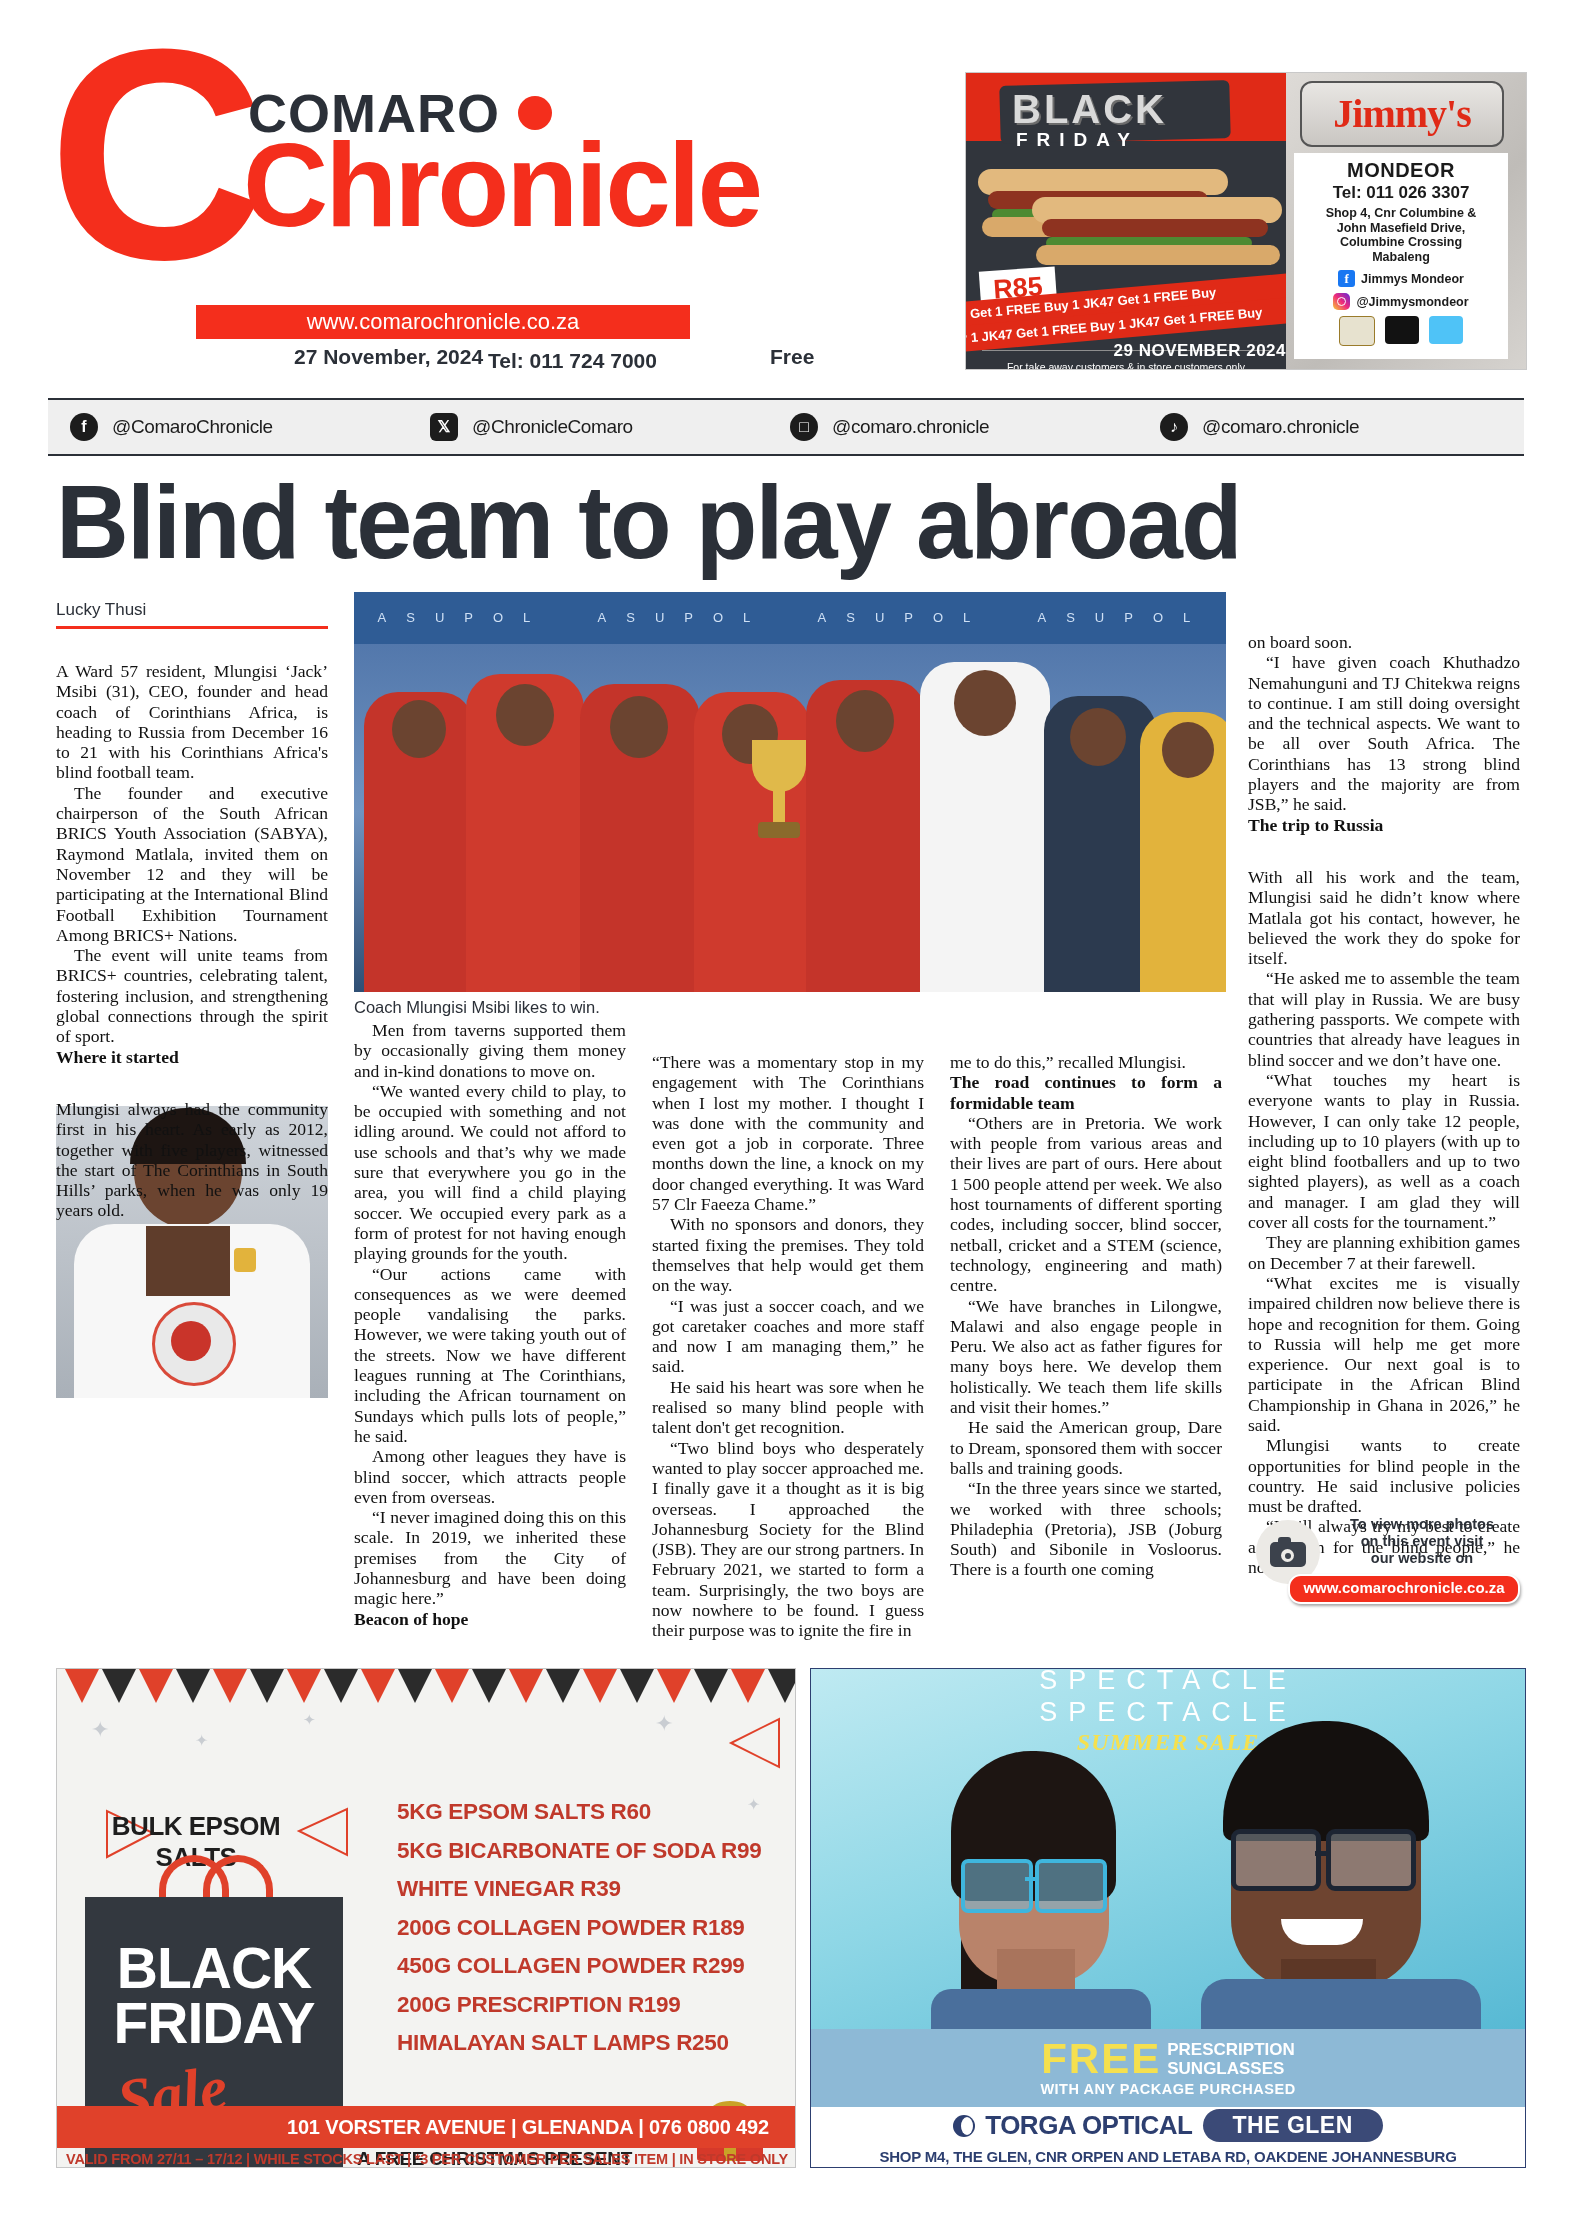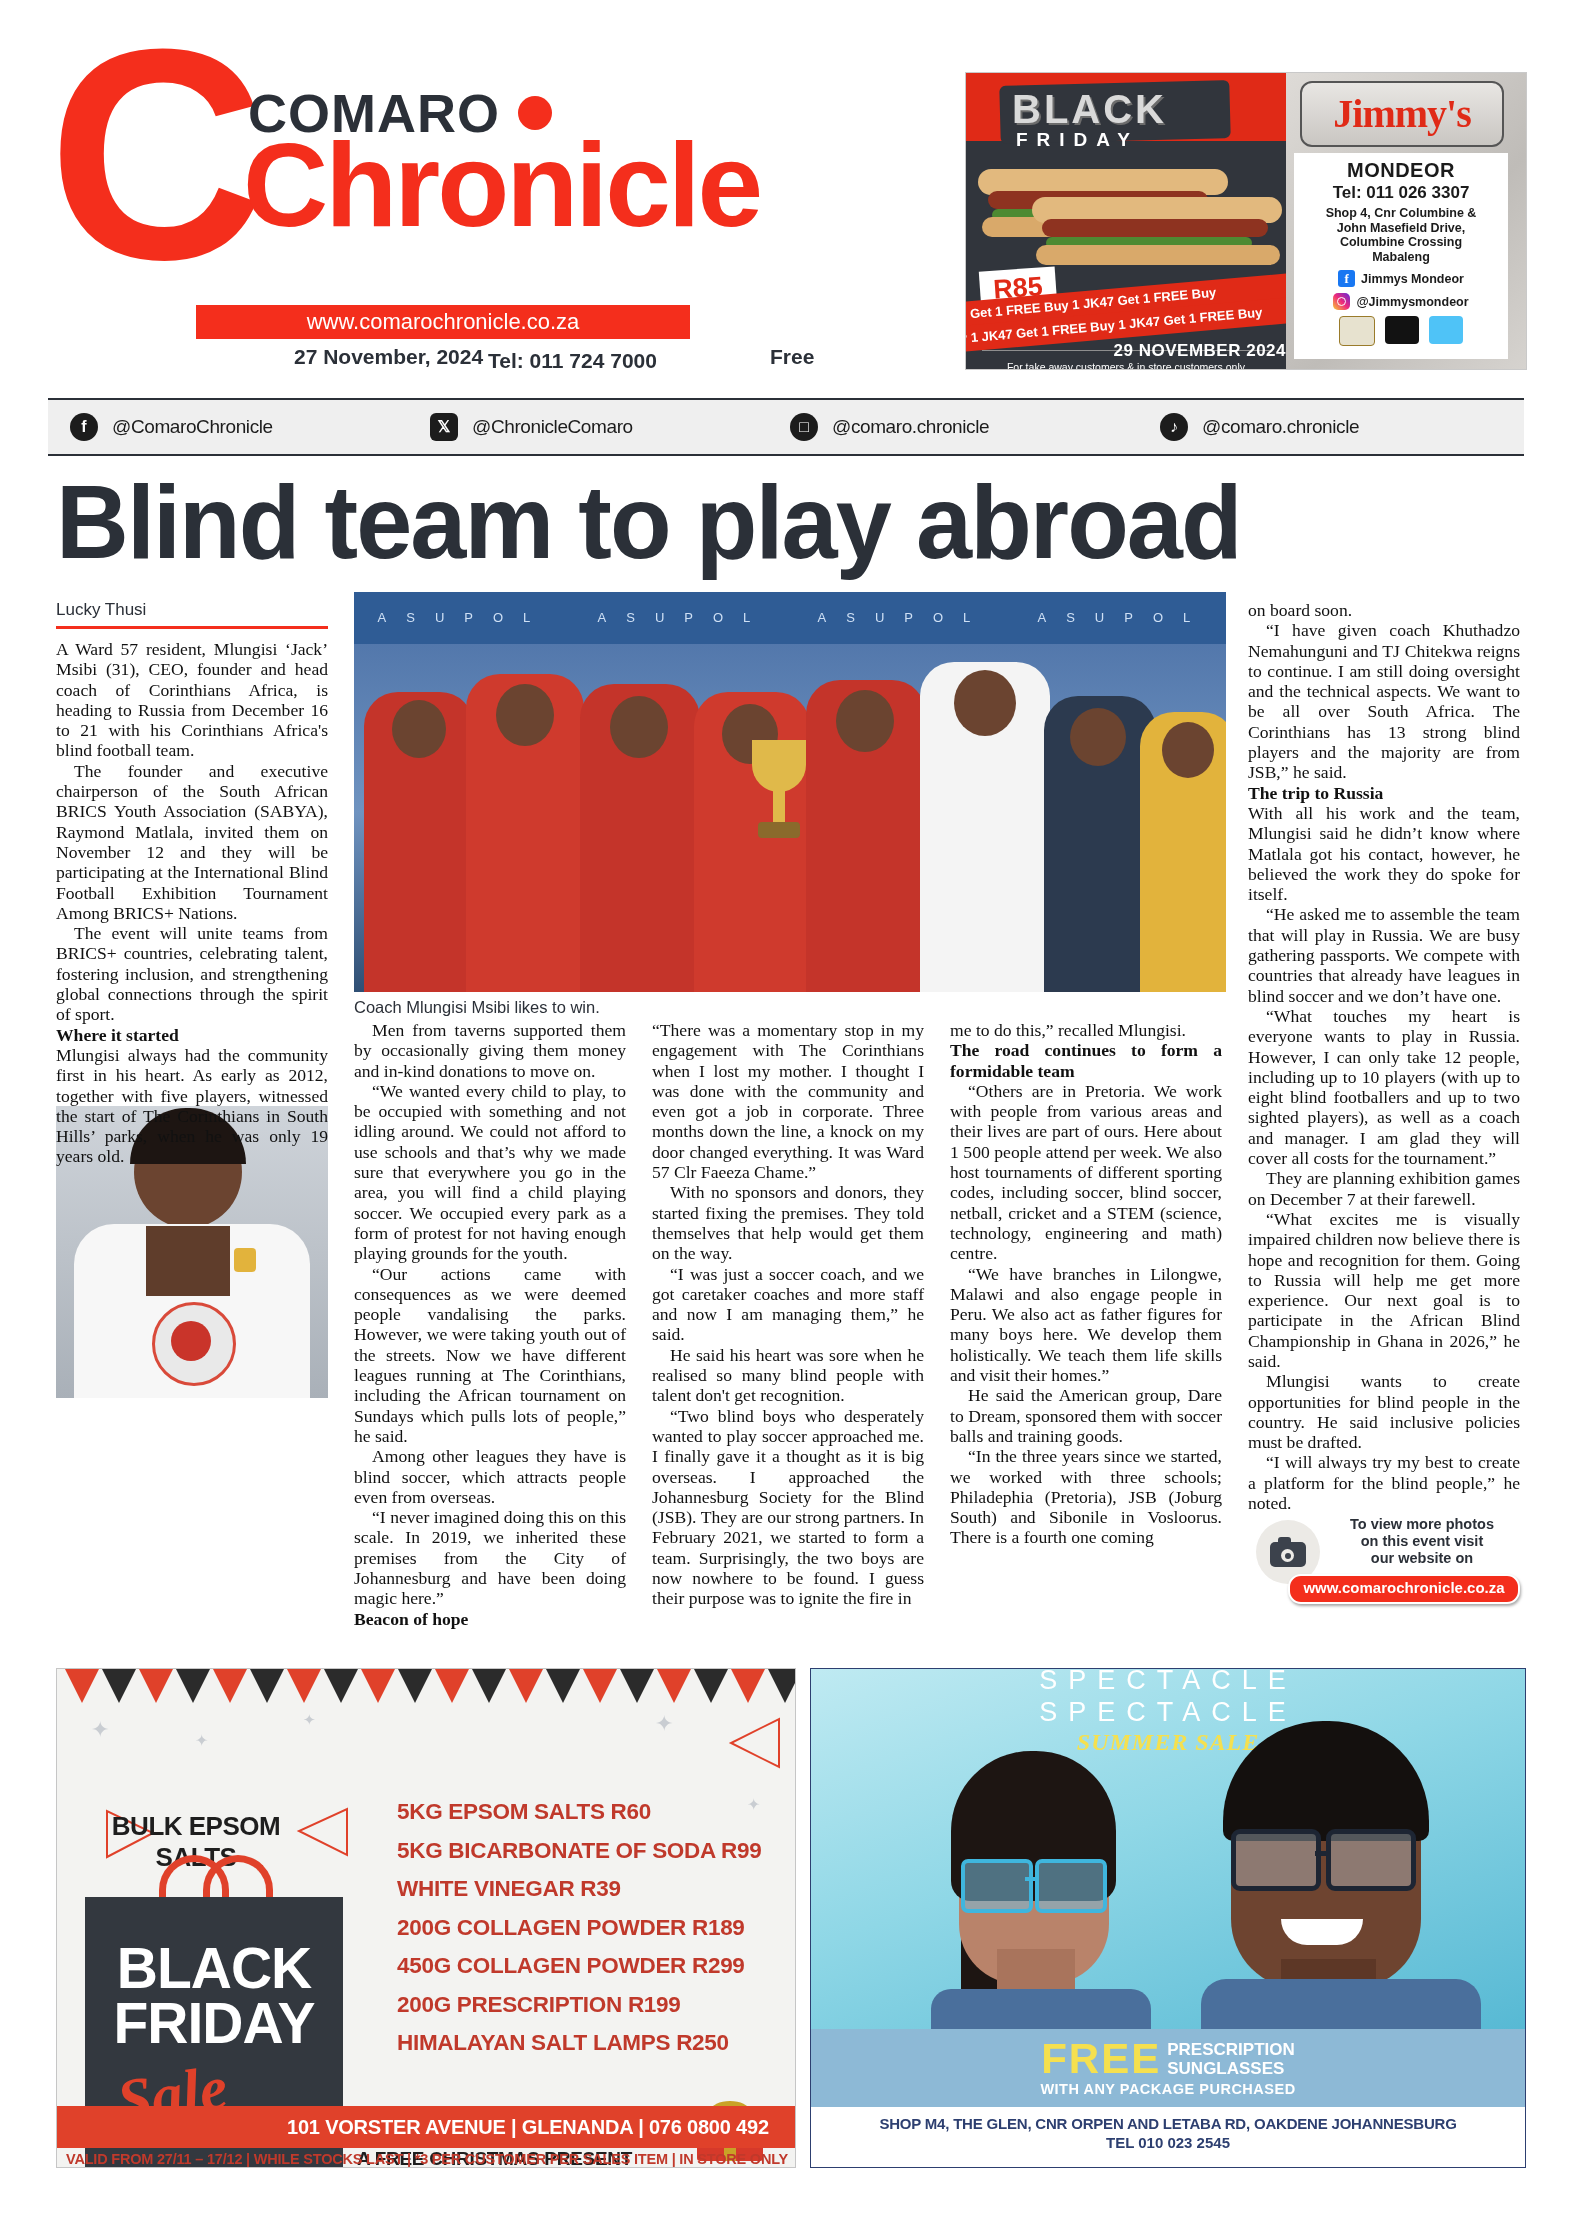--- a/index.html
+++ b/index.html
@@ -70,21 +70,21 @@
   .headline{position:absolute;left:56px;top:470px;width:1470px;font-size:104px;line-height:104px;font-weight:bold;color:#2b3038;letter-spacing:-2px;font-family:"Liberation Sans",sans-serif;transform:scaleX(.97);transform-origin:left top;}
 
   
   .article{position:absolute;left:56px;top:600px;width:1470px;height:1050px;}
   .col{position:absolute;top:0;width:272px;}
   .c1{left:0;}  .c2{left:298px;}  .c3{left:596px;}  .c4{left:894px;}  .c5{left:1192px;}
   .byline{font-size:17px;color:#2b3038;font-family:"Liberation Sans",sans-serif;}
   .byrule{height:3px;background:#f42e1c;margin:6px 0 10px 0;}
   .body{font-family:"Liberation Serif",serif;font-size:17.6px;line-height:20.3px;color:#111;text-align:justify;}
   .body p{margin:0;text-indent:18px;}
-  .body p.noind{text-indent:0;}
+  .body p.noind{text-indent:0;margin-top:32px;}
   .subh{font-family:"Liberation Serif",serif;font-size:17.6px;line-height:20.3px;font-weight:bold;color:#111;}
 
   
   .mainphoto{position:absolute;left:298px;top:-8px;width:872px;height:400px;overflow:hidden;background:#3b5c86;}
   .photo-cap{position:absolute;left:298px;top:398px;width:872px;font-size:16.5px;color:#2b3038;font-family:"Liberation Sans",sans-serif;}
 
   
   .photo2{position:absolute;left:0;top:506px;width:272px;height:292px;overflow:hidden;background:#b8bcc3;}
   .photo2-cap{position:absolute;left:0;top:804px;width:272px;font-size:15.5px;line-height:18px;color:#2b3038;font-family:"Liberation Sans",sans-serif;}
   .photo2-cap i{font-style:italic;}
@@ -489,19 +489,24 @@
     </div>
 
     <div class="torga-blueband">
       <div class="free-line">
         <span class="free-big">FREE</span><span class="free-small"><span style="display:block">PRESCRIPTION</span><span style="display:block">SUNGLASSES</span></span>
       </div>
       <div class="with-any">WITH ANY PACKAGE PURCHASED</div>
     </div>
 
     <div class="torga-foot">
+      <div class="torga-brand">
+        <div class="torga-mark"></div>
+        <div class="torga-name">TORGA OPTICAL</div>
+        <div class="theglen">THE GLEN</div>
+      </div>
       <div class="torga-addr">SHOP M4, THE GLEN, CNR ORPEN AND LETABA RD, OAKDENE JOHANNESBURG</div>
       <div class="torga-tel">TEL 010 023 2545</div>
 
     </div>
   </div>
 
 </div>
 
 </body></html>

